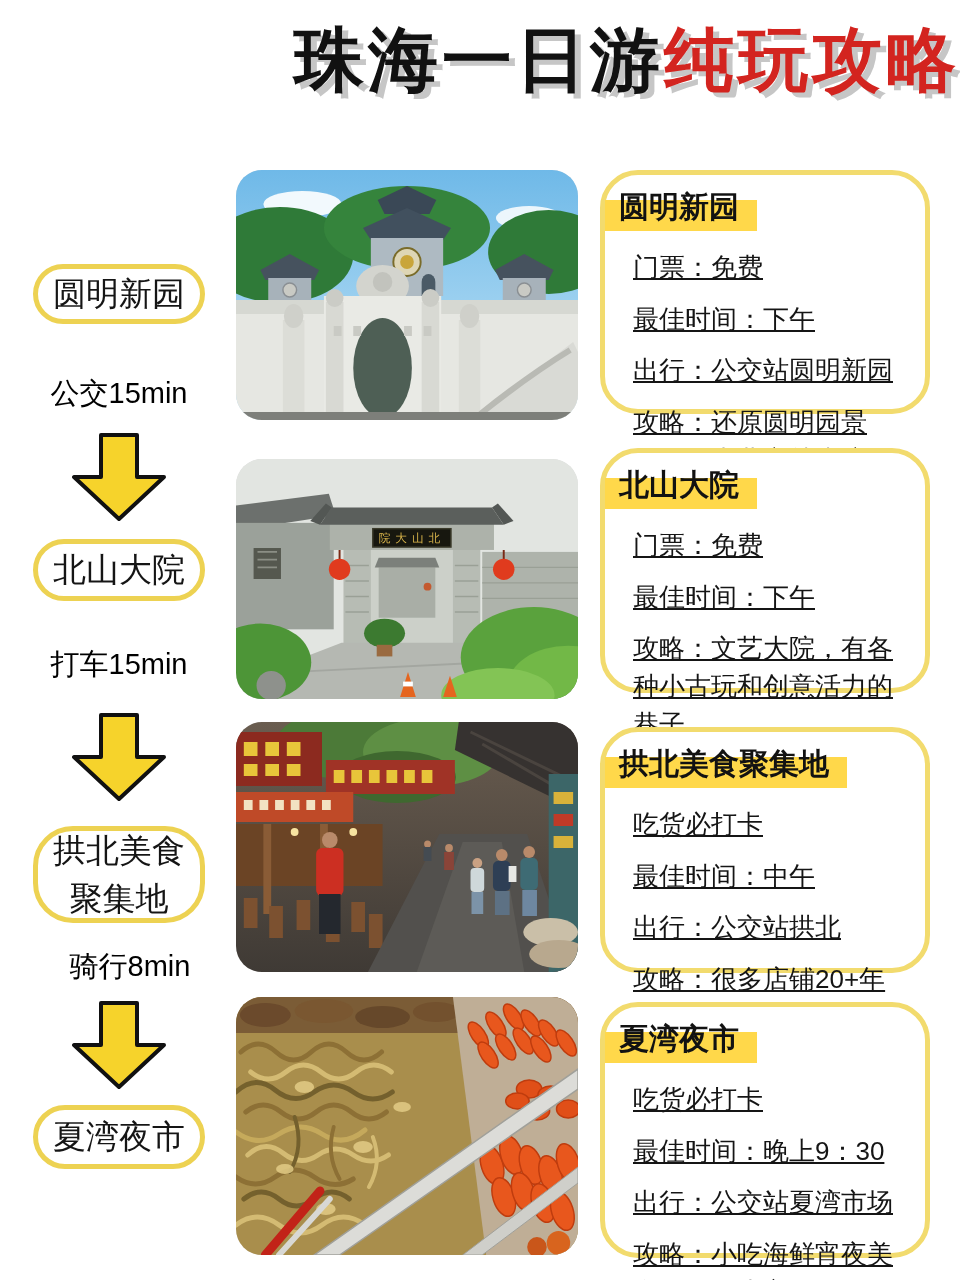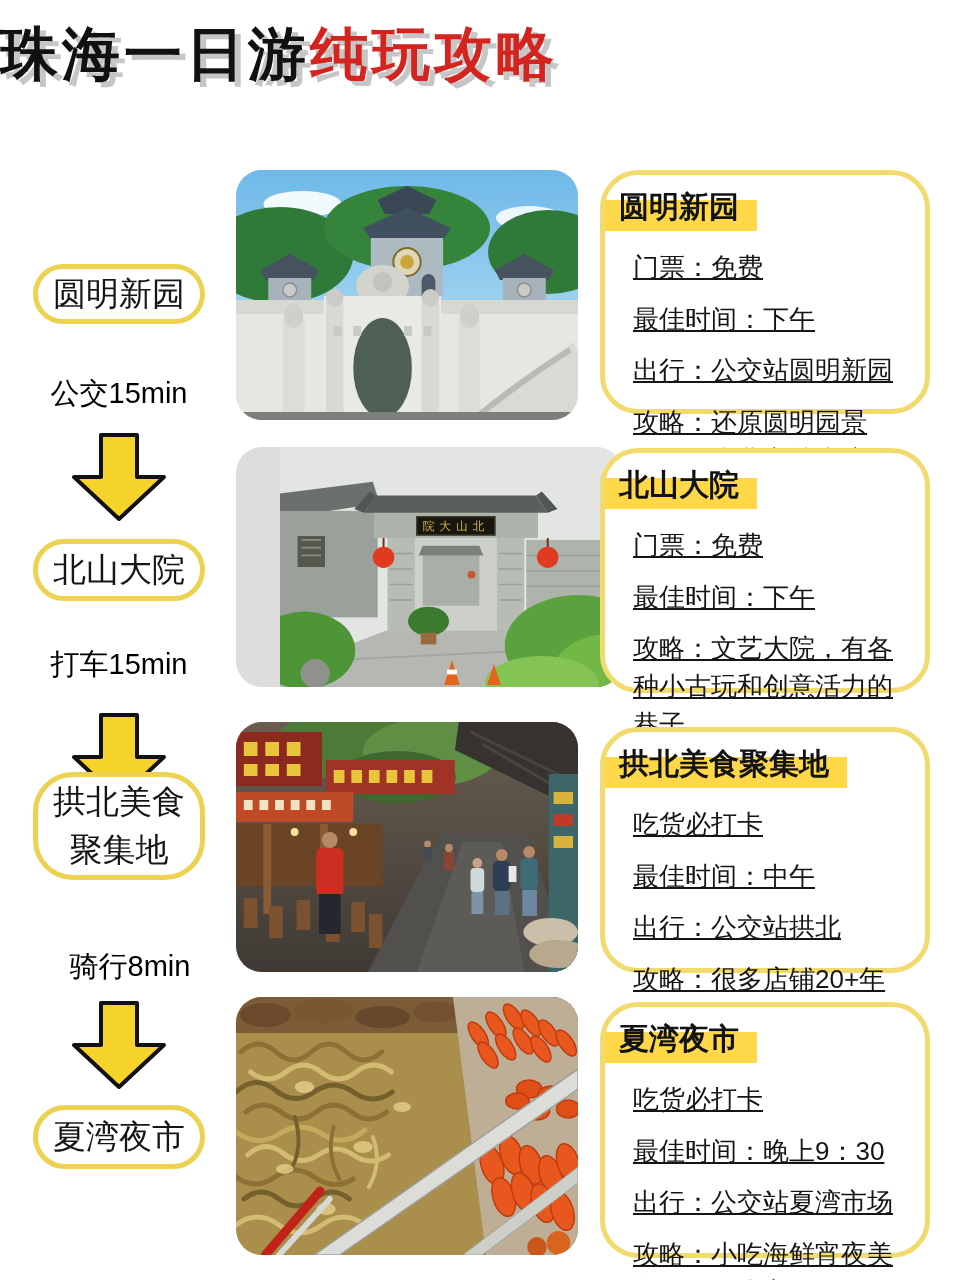--- a/index.html
+++ b/index.html
@@ -1,45 +1,45 @@
 <!DOCTYPE html>
 <html><head>
 <meta charset="utf-8">
 <style>
   html,body{margin:0;padding:0;background:#ffffff;}
   .poster{position:relative;width:960px;height:1280px;background:#ffffff;overflow:hidden;
           font-family:"Liberation Sans","DejaVu Sans",sans-serif;}
 
   
-  .title{position:absolute;top:22px;left:0;width:100%;margin:0;text-align:left;
-         font-size:58px;font-weight:900;line-height:1.1;letter-spacing:4px;
+  .title{position:absolute;top:22px;left:0;width:100%;margin:0;text-align:right;
+         font-size:70px;font-weight:900;line-height:1.1;letter-spacing:4px;
          color:#111;text-shadow:6px 5px 0 #c6c6c6;white-space:nowrap;}
   .t-red{color:#d3241f;}
 
   
   .badge{position:absolute;left:33px;width:172px;box-sizing:border-box;
          border:5px solid #edd252;border-radius:34px;background:#fff;
          display:flex;flex-direction:column;align-items:center;justify-content:center;
          font-size:33px;font-weight:500;color:#151515;text-align:center;line-height:1.45;}
   .b1{top:264px;height:60px;}
   .b2{top:539px;height:62px;}
-  .b3{top:772px;height:108px;border-radius:40px;}
+  .b3{top:826px;height:97px;border-radius:40px;}
   .b4{top:1105px;height:64px;}
   .transit{position:absolute;left:0;width:238px;text-align:center;
            font-size:29px;font-weight:500;color:#000000;}
   .t1{top:374px;} .t2{top:645px;} .t3{top:947px;padding-left:11px;}
   .arrow{position:absolute;left:71px;width:96px;height:90px;}
   .a1{top:432px;} .a2{top:712px;} .a3{top:1000px;}
 
   
   .photo{position:absolute;left:236px;width:342px;border-radius:26px;overflow:hidden;
          background:#dddddd;margin:0;}
   .photo svg{display:block;width:100%;height:100%;}
   .p1{top:170px;height:250px;}
-  .p2{top:447px;height:240px;padding-left:44px;}
+  .p2{top:459px;height:240px;}
   .p3{top:722px;height:250px;}
   .p4{top:997px;height:258px;}
 
   
   .card{position:absolute;left:600px;width:330px;box-sizing:border-box;background:#fff;
         border:5px solid #f2db6e;border-radius:38px;padding:10px 9px 8px 14px;}
   .c1{top:170px;height:244px;}
   .c2{top:448px;height:245px;}
   .c3{top:727px;height:246px;}
   .c4{top:1002px;height:256px;}

